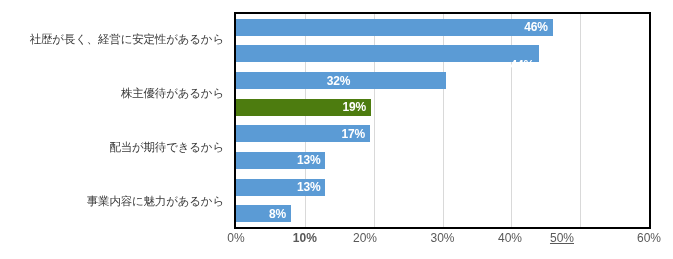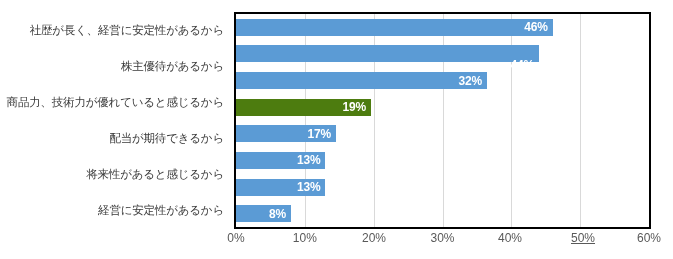--- a/index.html
+++ b/index.html
@@ -124,30 +124,24 @@
 <div id="chart-root">
 
   <div id="category-axis">
     <div class="cat-label-cell">
       <span class="cat-label-text">社歴が長く、経営に安定性があるから</span>
     </div>
     <div class="cat-label-cell">
       <span class="cat-label-text">株主優待があるから</span>
     </div>
     <div class="cat-label-cell">
-      <span class="cat-label-text">商品力、技術力が優れていると感じるから</span>
-    </div>
-    <div class="cat-label-cell">
       <span class="cat-label-text">配当が期待できるから</span>
     </div>
     <div class="cat-label-cell">
-      <span class="cat-label-text">将来性があると感じるから</span>
-    </div>
-    <div class="cat-label-cell">
-      <span class="cat-label-text">経営に安定性があるから</span>
+      <span class="cat-label-text">事業内容に魅力があるから</span>
     </div>
   </div>
 
   <div id="plot-area">
     <div id="gridlines">
         <div class="gridline" style="left: 68.8333px;"></div>
         <div class="gridline" style="left: 137.667px;"></div>
         <div class="gridline" style="left: 206.5px;"></div>
         <div class="gridline" style="left: 275.333px;"></div>
         <div class="gridline" style="left: 344.167px;"></div>
@@ -157,31 +151,31 @@
         <div class="bar" style="width: 316.633px; background: rgb(91, 155, 213);">
           <span class="bar-value" style="color: rgb(255, 255, 255);">46%</span>
         </div>
       </div>
       <div class="bar-row">
         <div class="bar" style="width: 302.867px; background: rgb(91, 155, 213);">
           <span class="bar-value" style="color: rgb(255, 255, 255); margin-top: 23px;">44%</span>
         </div>
       </div>
       <div class="bar-row">
-        <div class="bar" style="width: 251px; background: rgb(91, 155, 213);">
+        <div class="bar" style="width: 210px; background: rgb(91, 155, 213); justify-content: center;">
           <span class="bar-value" style="color: rgb(255, 255, 255);">32%</span>
         </div>
       </div>
       <div class="bar-row">
         <div class="bar" style="width: 135px; background: #4d7c0f;">
           <span class="bar-value" style="color: rgb(255, 255, 255);">19%</span>
         </div>
       </div>
       <div class="bar-row">
-        <div class="bar" style="width: 100px; background: rgb(91, 155, 213);">
+        <div class="bar" style="width: 134px; background: rgb(91, 155, 213);">
           <span class="bar-value" style="color: rgb(255, 255, 255);">17%</span>
         </div>
       </div>
       <div class="bar-row">
         <div class="bar" style="width: 89.4833px; background: rgb(91, 155, 213);">
           <span class="bar-value" style="color: rgb(255, 255, 255);">13%</span>
         </div>
       </div>
       <div class="bar-row">
         <div class="bar" style="width: 89.4833px; background: rgb(91, 155, 213);">
@@ -191,21 +185,21 @@
       <div class="bar-row">
         <div class="bar" style="width: 55.0667px; background: rgb(91, 155, 213);">
           <span class="bar-value" style="color: rgb(255, 255, 255);">8%</span>
         </div>
       </div>
     </div>
   </div>
 
   <div id="value-axis">
       <span class="tick-label" style="left: 2px;">0%</span>
-      <span class="tick-label" style="left: 70.8333px;">10%</span>
-      <span class="tick-label" style="left: 140px;">20%</span>
+      <span class="tick-label" style="left: 70.8333px; font-weight: bold;">10%</span>
+      <span class="tick-label" style="left: 131px;">20%</span>
       <span class="tick-label" style="left: 208.5px; text-align: right;">30%</span>
       <span class="tick-label" style="left: 276px;">40%</span>
-      <span class="tick-label" style="left: 349px; text-decoration: underline;">50%</span>
+      <span class="tick-label" style="left: 328px; text-decoration: underline;">50%</span>
       <span class="tick-label" style="left: 415px;">60%</span>
     </div>
 
 </div>
 
 </body></html>

